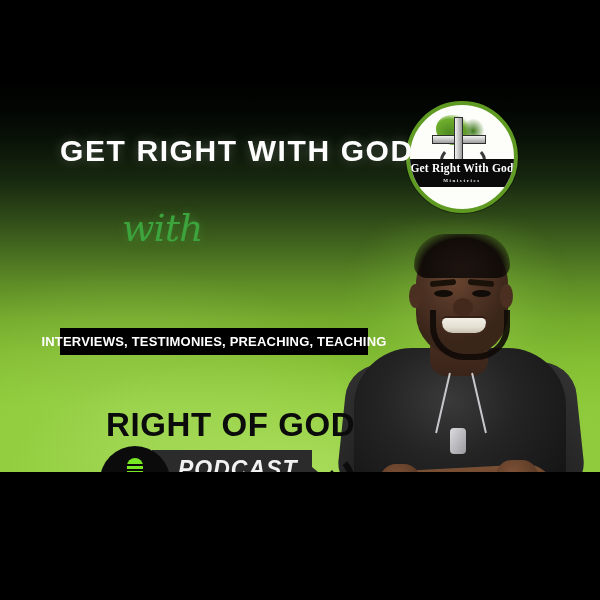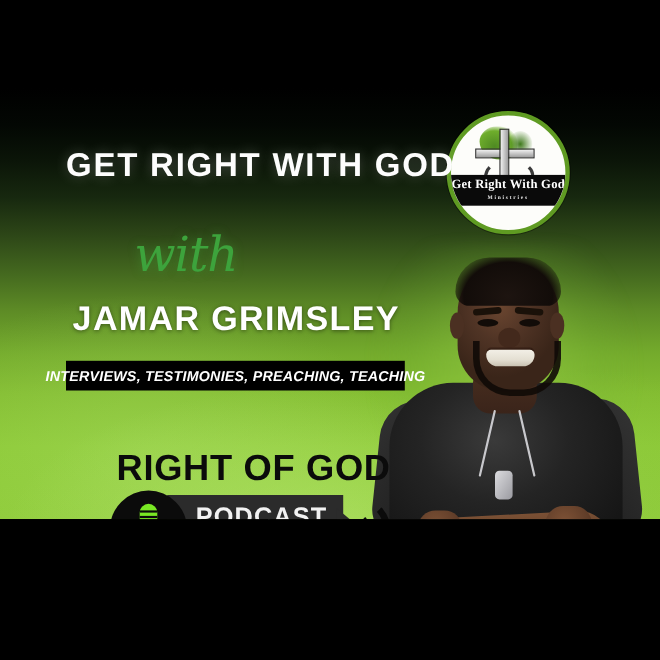--- a/index.html
+++ b/index.html
@@ -248,41 +248,41 @@
     color: #fdfdfd;
     letter-spacing: 1.6px;
     white-space: nowrap;
     text-shadow: 0 0 12px rgba(255,255,255,0.25);
   }
   .script-with {
     position: absolute;
     left: 122px; top: 206px;
     font-family: "DejaVu Serif", serif;
     font-style: italic;
-    font-size: 44px;
+    font-size: 38px;
     color: #3da33c;
     letter-spacing: -1px;
     text-shadow: 0 0 10px rgba(70,190,70,0.35);
   }
   .name {
     position: absolute;
     left: 66px; top: 272px;
     font-size: 31px;
     font-weight: bold;
     color: #ffffff;
     letter-spacing: 1.2px;
     white-space: nowrap;
     text-shadow: 0 1px 4px rgba(0,0,0,0.45);
   }
   .tagbar {
     position: absolute;
     left: 60px; top: 328px;
     width: 308px; height: 27px;
     background: #000000;
-    display: flex; align-items: center; justify-content: center; font-style: italic;
+    display: flex; align-items: center; justify-content: center;
   }
   .tagbar-text {
     font-size: 13px;
     font-weight: bold;
     color: #ffffff;
     letter-spacing: .2px;
     white-space: nowrap;
   }
   .subline {
     position: absolute;
@@ -362,20 +362,21 @@
     border-left: 18px solid #2b2b2b;
     z-index: 2;
   }
   .pod-label {
     position: absolute; left: 78px; top: 10px;
     font-size: 23px;
     font-weight: bold;
     color: #f2f2f2;
     letter-spacing: 1px;
     z-index: 4;
+    font-style: italic;
   }
   .wave {
     position: absolute; left: 78px; top: 42px;
     width: 124px; height: 20px;
     display: flex; align-items: flex-end; gap: 2px;
     z-index: 4;
   }
   .wave span {
     width: 3px;
     background: #f2d600;
@@ -457,21 +458,20 @@
     <div class="logo-arc-l"></div>
     <div class="logo-arc-r"></div>
     <div class="logo-band">
       <div class="logo-band-main">Get Right With God</div>
       <div class="logo-band-sub">Ministries</div>
     </div>
   </div>
 
   <div class="headline">GET RIGHT WITH GOD</div>
   <div class="script-with">with</div>
-  <div class="name">JAMAR GRIMSLEY</div>
 
   <div class="tagbar">
     <span class="tagbar-text">INTERVIEWS, TESTIMONIES, PREACHING, TEACHING</span>
   </div>
 
   <div class="glory">RIGHT OF GOD</div>
 
   <div class="podcast">
     <div class="arc-outer"></div>
     <div class="arc-inner"></div>

